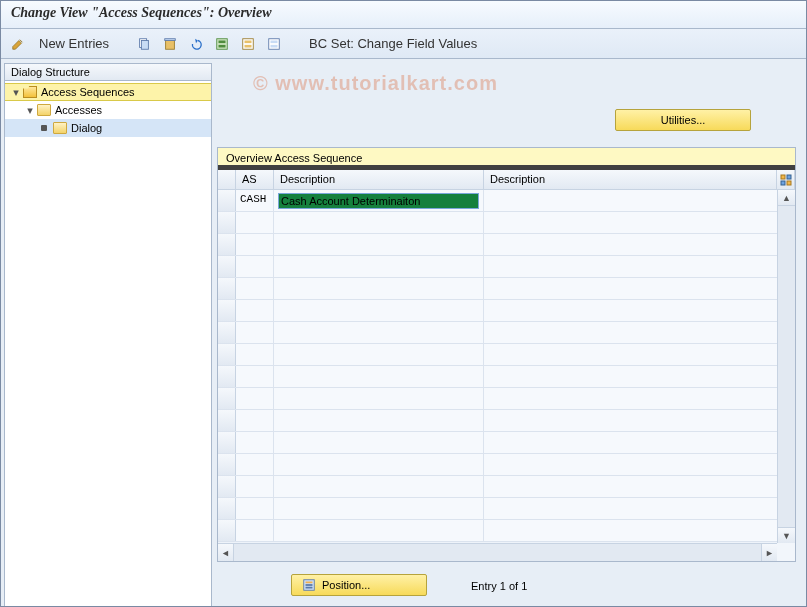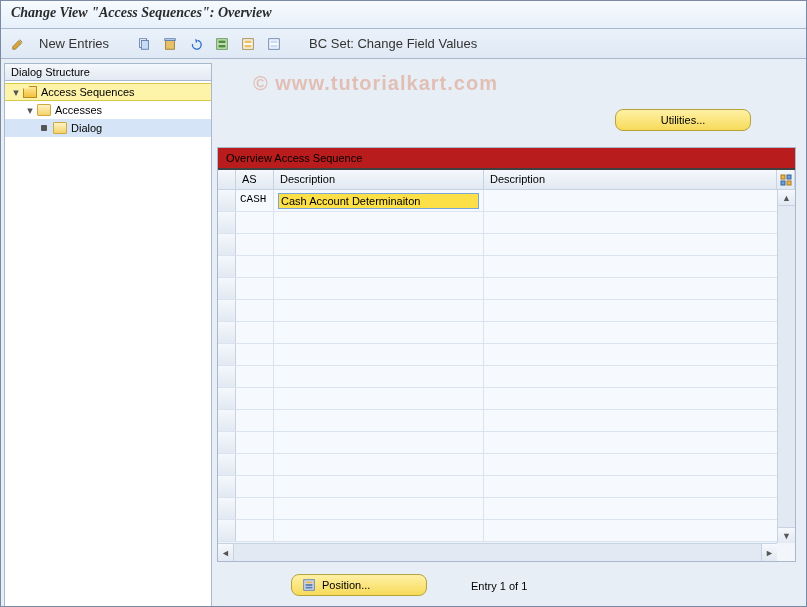--- a/index.html
+++ b/index.html
@@ -16,42 +16,42 @@
   .ds-body { border: 1px solid #a9b8cc; border-top: none; height: calc(100% - 18px); background: #fff; padding: 2px 0; font-size: 11px; }
   .tree-row { display: flex; align-items: center; height: 18px; padding: 0 4px; cursor: pointer; }
   .tree-row.sel { background: #fdf3a9; border: 1px solid #d9c949; border-left: none; border-right: none; }
   .tree-row.hov { background: #d5e5f7; }
   .tree-indent { display: inline-block; width: 14px; text-align: center; color: #555; }
   .folder { width: 14px; height: 12px; margin-right: 4px; display: inline-block; }
   .folder.open { background: linear-gradient(#ffe79a,#f3c13a); border: 1px solid #b98d20; clip-path: polygon(0% 20%, 35% 20%, 45% 0%, 100% 0%, 100% 100%, 0% 100%); }
   .folder.closed { background: linear-gradient(#fff2c4,#f3d36a); border: 1px solid #cfa83f; border-radius: 1px; }
   .bullet { width: 6px; height: 6px; background: #555; margin: 0 6px 0 4px; border-radius: 1px; }
 
-  .utilities-btn, .position-btn { position: absolute; background: linear-gradient(#fff1a6,#f7da5a); border: 1px solid #b6a33c; border-radius: 8px; font-size: 11px; padding: 2px 10px; height: 22px; display: inline-flex; align-items: center; gap: 6px; cursor: pointer; }
+  .utilities-btn, .position-btn { position: absolute; background: linear-gradient(#fff1a6,#f7da5a); border: 1px solid #b6a33c; border-radius: 2px; font-size: 11px; padding: 2px 10px; height: 22px; display: inline-flex; align-items: center; gap: 6px; cursor: pointer; }
   .utilities-btn { right: 55px; top: 50px; width: 136px; justify-content: center; }
   .position-btn { left: 290px; bottom: 10px; width: 136px; margin-top: 32px; }
   .entry-label { position: absolute; left: 470px; bottom: 14px; font-size: 11px; }
 
   .grid-wrap { position: absolute; left: 216px; top: 88px; right: 10px; bottom: 44px; border: 1px solid #a9b8cc; background: #f2f6fb; }
-  .grid-title { height: 22px; background: #b91c1c; border-bottom: 2px solid #404040; font-size: 11px; padding: 4px 8px; }
+  .grid-title { height: 22px; background: #fef9c3; border-bottom: 5px solid #404040; font-size: 11px; padding: 4px 8px; }
   .grid-head { display: flex; height: 20px; justify-content: center; }
   .gh { background: linear-gradient(#f5f8fc,#e2e9f2); border-right: 1px solid #c7d3e2; border-bottom: 1px solid #c7d3e2; font-size: 11px; padding: 3px 6px; }
   .gh.sel { width: 18px; padding:0; }
   .gh.c1 { width: 38px; }
   .gh.c2 { width: 210px; }
   .gh.c3 { flex: 1; }
   .gh.tool { width: 18px; padding:0; display:flex;align-items:center;justify-content:center; }
   .grid-rows { position: relative; height: calc(100% - 42px - 18px); overflow: hidden; background: #eef3fa; }
   .grow { display: flex; height: 22px; border-bottom: 1px solid #dbe3ee; }
   .grow .gc { border-right: 1px solid #dbe3ee; font-size: 11px; padding: 3px 4px; background: #f6f9fd; }
   .grow .gc.sel { width: 18px; background: linear-gradient(#f5f8fc,#e2e9f2); border-right:1px solid #c7d3e2; padding:0; cursor:pointer; }
   .grow .gc.c1 { width: 38px; font-family: 'Courier New', monospace; }
   .grow .gc.c2 { width: 210px; }
   .grow .gc.c3 { flex: 1; }
-  .grow .gc.c2 input { width: 100%; height: 16px; border: 1px solid #7aa6da; background: #fde047; font-size: 11px; padding: 0 2px; }
+  .grow .gc.c2 input { width: 100%; height: 16px; border: 1px solid #7aa6da; background: #15803d; font-size: 11px; padding: 0 2px; }
   .grid-scroll { position:absolute; right:0; top:42px; bottom:18px; width:18px; background:#e2e9f2; border-left:1px solid #c7d3e2; }
   .grid-scroll .arrow { height:16px; display:flex;align-items:center;justify-content:center; font-size:9px; color:#555; background:linear-gradient(#f5f8fc,#e2e9f2); border-bottom:1px solid #c7d3e2; cursor:pointer; }
   .grid-scroll .arrow.dn { position:absolute; bottom:0; left:0; right:0; border-top:1px solid #c7d3e2; border-bottom:none;}
   .grid-hscroll { position:absolute; left:0; right:18px; bottom:0; height:18px; background:#e2e9f2; border-top:1px solid #c7d3e2; }
   .grid-hscroll .arrow { width:16px; height:100%; display:inline-flex;align-items:center;justify-content:center; font-size:9px; color:#555; background:linear-gradient(#f5f8fc,#e2e9f2); border-right:1px solid #c7d3e2; cursor:pointer; float:left;}
   .grid-hscroll .arrow.rt { float:right; border-right:none; border-left:1px solid #c7d3e2;}
   .icon-img{width:14px;height:14px;}
   .watermark{position:absolute;left:252px;top:-25px;color:rgba(219,104,56,0.35);font-size:20px;font-weight:bold;letter-spacing:1px;pointer-events:none;margin-top:38px;}
 </style>
 </head>

